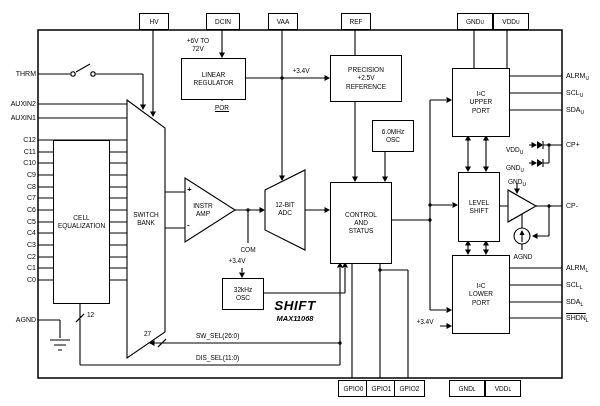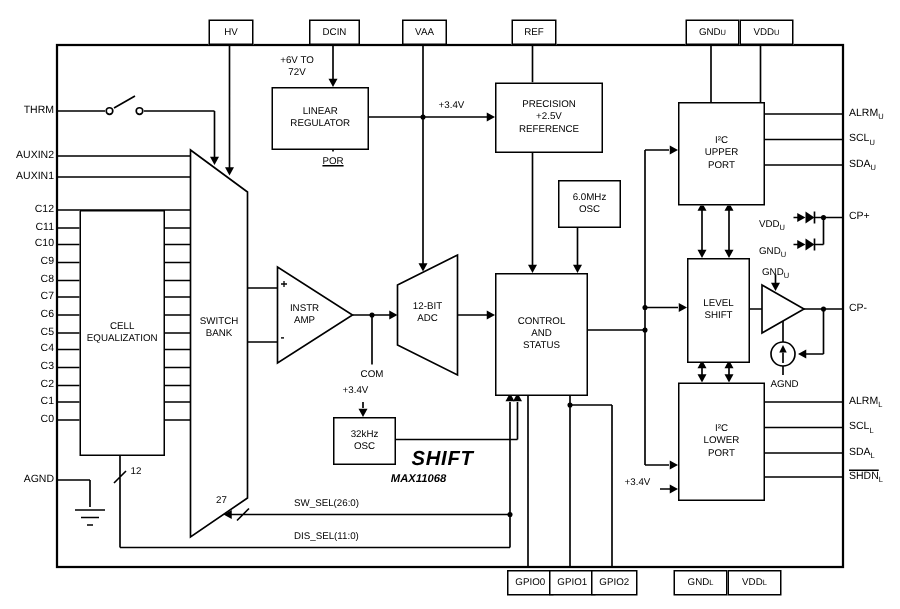--- a/index.html
+++ b/index.html
@@ -238,15 +238,15 @@
   </div>
   <div class="ann" style="left:506px;top:157px">
     <span>GND</span><sub>U</sub>
   </div>
   <div class="ann" style="left:508px;top:171px">
     <span>GND</span><sub>U</sub>
   </div>
   <div class="ann center" style="left:506px;top:252px;width:34px;height:10px">AGND</div>
 
   <div class="ann center logo" style="left:263px;top:299px;width:64px;height:14px">SHIFT</div>
-  <div class="ann center part" style="left:247px;top:314px;width:64px;height:10px">MAX11068</div>
+  <div class="ann center part" style="left:263px;top:314px;width:64px;height:10px">MAX11068</div>
 
 </div>
 
 </body></html>

